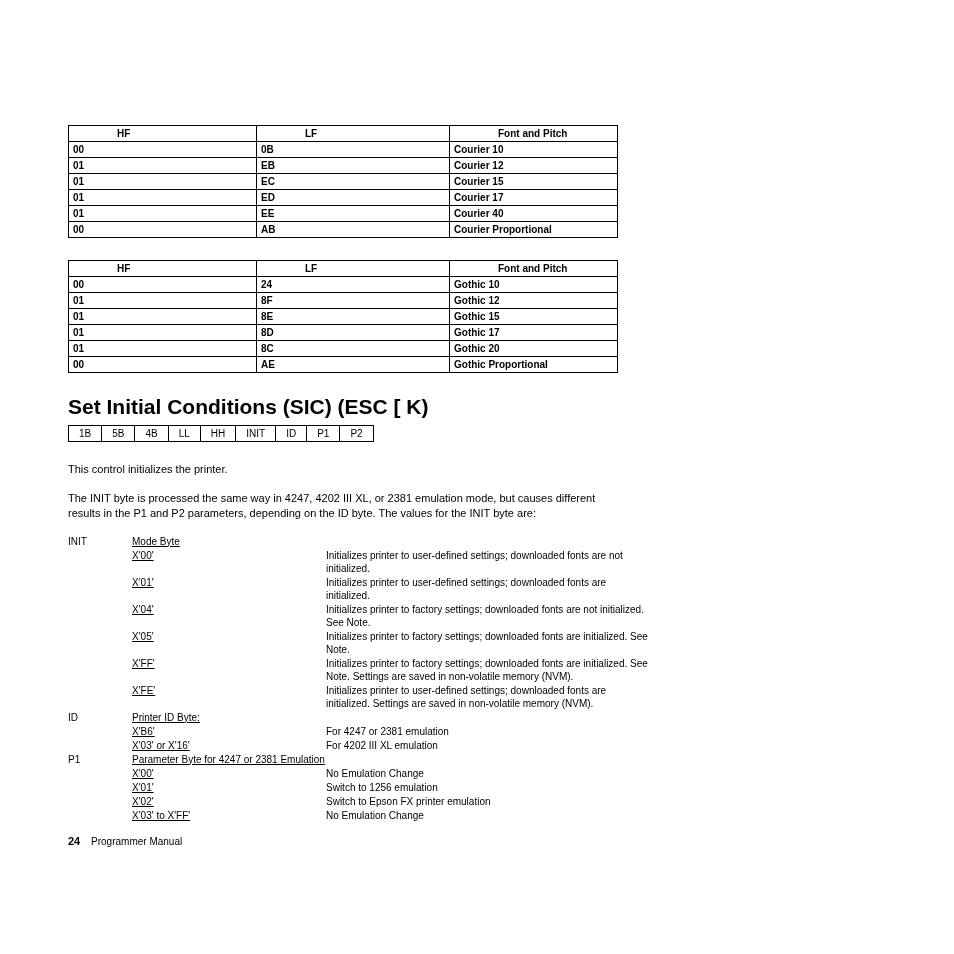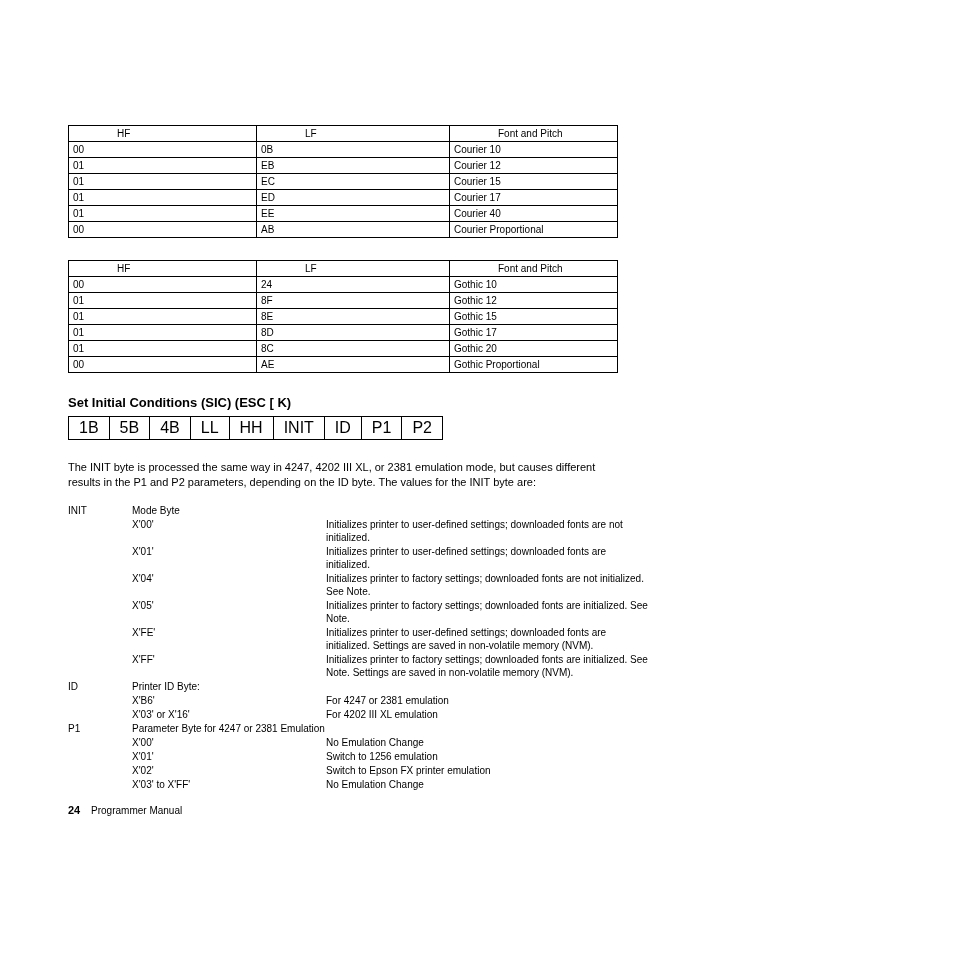--- a/index.html
+++ b/index.html
@@ -21,63 +21,63 @@
     border-collapse: collapse;
     width: 550px;
     margin-bottom: 22px;
   }
   table.data-table th,
   table.data-table td {
     border: 1px solid #000;
     padding: 2px 4px;
     text-align: left;
     font-size: 10px;
-    font-weight: normal;
+    font-weight: bold;
     vertical-align: top;
   }
   table.data-table th {
-    font-weight: normal;
+    font-weight: bold;
     padding-left: 48px;
   }
   .col-hf { width: 135px; }
   .col-lf { width: 140px; }
   .col-fp { width: auto; }
   h2.section-title {
-    font-size: 13px;
+    font-size: 21px;
     font-weight: bold;
     margin: 20px 0 6px 0;
   }
   table.byte-seq {
     border-collapse: collapse;
     margin-bottom: 20px;
   }
   table.byte-seq td {
     border: 1px solid #000;
     padding: 2px 10px;
-    font-size: 16px;
+    font-size: 10px;
     text-align: center;
   }
   p.para {
     font-size: 11px;
     margin: 0 0 14px 0;
     line-height: 1.35;
     max-width: 560px;
   }
   .def-table {
     width: 585px;
     font-size: 10px;
     border-collapse: collapse;
   }
   .def-table td {
     vertical-align: top;
     padding: 0 4px 1px 0;
     line-height: 1.3;
   }
   .def-col-key { width: 60px; }
-  .def-col-val { width: 190px; }
+  .def-col-val { width: 190px; text-decoration: underline; }
   .def-col-desc { width: auto; }
   .footer {
     position: relative;
     margin-top: 12px;
     font-size: 10px;
   }
   .footer .pn {
     font-weight: bold;
     font-size: 11px;
     margin-right: 8px;
@@ -183,20 +183,21 @@
           <td>LL</td>
           <td>HH</td>
           <td>INIT</td>
           <td>ID</td>
           <td>P1</td>
           <td>P2</td>
         </tr>
   </tbody>
     </table>
 
+  <p class="para">This control initializes the printer.</p>
   <p class="para">The INIT byte is processed the same way in 4247, 4202 III XL, or 2381 emulation mode, but causes different results in the P1 and P2 parameters, depending on the ID byte. The values for the INIT byte are:</p>
 
   <table class="def-table">
     <tbody id="def-body">
         <tr>
           <td class="def-col-key">INIT</td>
           <td class="def-col-val" colspan="2">Mode Byte</td>
         </tr>
         <tr>
           <td class="def-col-key"></td>
@@ -213,27 +214,27 @@
           <td class="def-col-val">X'04'</td>
           <td class="def-col-desc">Initializes printer to factory settings; downloaded fonts are not initialized. See Note.</td>
         </tr>
         <tr>
           <td class="def-col-key"></td>
           <td class="def-col-val">X'05'</td>
           <td class="def-col-desc">Initializes printer to factory settings; downloaded fonts are initialized. See Note.</td>
         </tr>
         <tr>
           <td class="def-col-key"></td>
+          <td class="def-col-val">X'FF'</td>
+          <td class="def-col-desc">Initializes printer to factory settings; downloaded fonts are initialized. See Note. Settings are saved in non-volatile memory (NVM).</td>
+        </tr>
+        <tr>
+          <td class="def-col-key"></td>
           <td class="def-col-val">X'FE'</td>
           <td class="def-col-desc">Initializes printer to user-defined settings; downloaded fonts are initialized. Settings are saved in non-volatile memory (NVM).</td>
-        </tr>
-        <tr>
-          <td class="def-col-key"></td>
-          <td class="def-col-val">X'FF'</td>
-          <td class="def-col-desc">Initializes printer to factory settings; downloaded fonts are initialized. See Note. Settings are saved in non-volatile memory (NVM).</td>
         </tr>
         <tr>
           <td class="def-col-key">ID</td>
           <td class="def-col-val" colspan="2">Printer ID Byte:</td>
         </tr>
         <tr>
           <td class="def-col-key"></td>
           <td class="def-col-val">X'B6'</td>
           <td class="def-col-desc">For 4247 or 2381 emulation</td>
         </tr>

